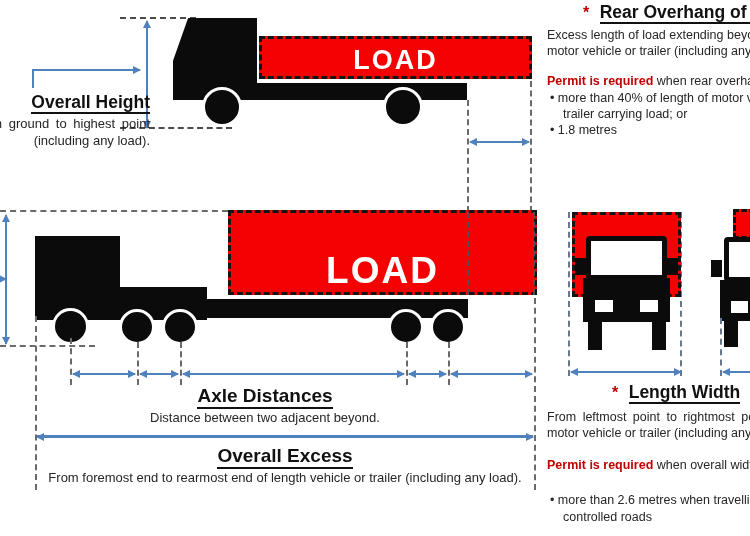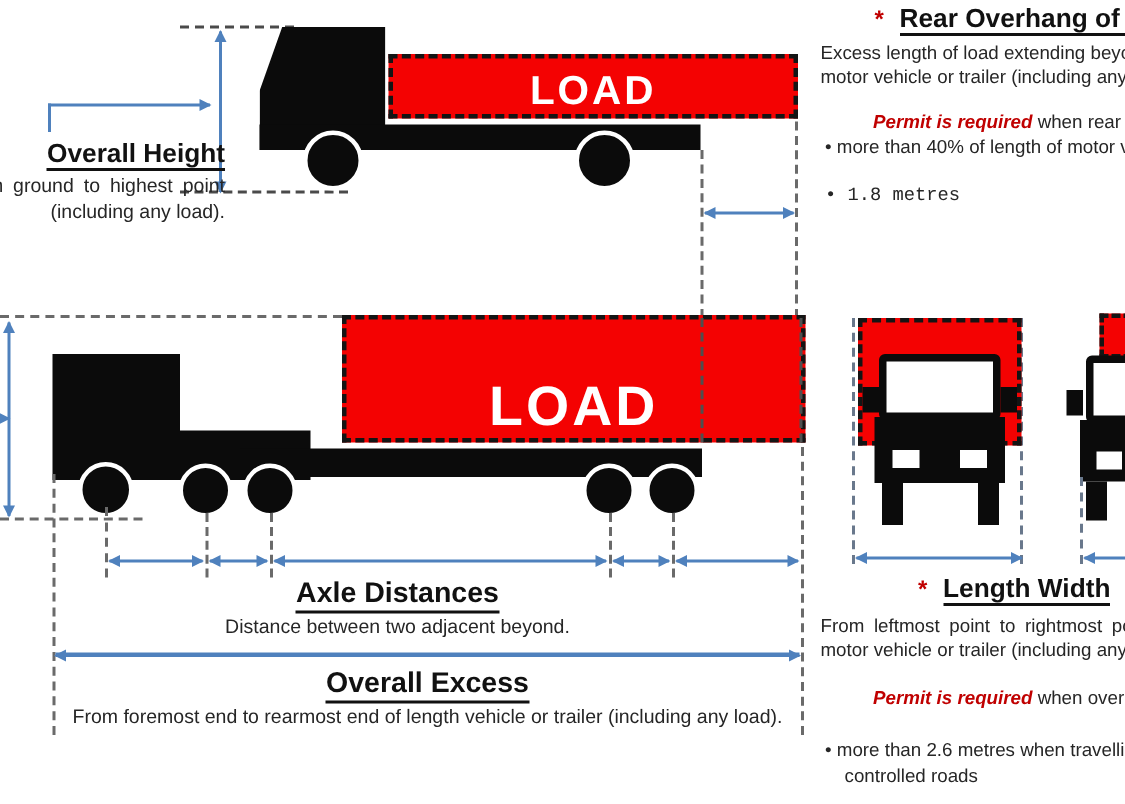--- a/index.html
+++ b/index.html
@@ -41,21 +41,21 @@
 
   
   .title-u{font-weight:bold;color:#111;border-bottom:2px solid #111;padding-bottom:0px;display:inline-block;line-height:1.1;}
   .big-h{font-size:19px;}
   .med-h{font-size:17.5px;}
   .center{text-align:center;}
   .small{font-size:13px;color:#262626;}
   .rc{font-size:12.5px;color:#262626;white-space:nowrap;position:absolute;}
   .just{word-spacing:3px;}
   .ast{color:#c00000;font-weight:bold;font-size:16px;margin-right:6px;}
-  .permit-lead{color:#c00000;font-weight:bold;font-style:italic;margin-left:35px;}
+  .permit-lead{color:#c00000;font-weight:bold;}
   .nw{white-space:nowrap;}
   .rblock{position:absolute;right:600px;text-align:right;}
 </style>
 </head>
 <body>
 
 <div id="stage">
 
   <div class="dh dark" style="left:120px;top:17px;width:76px;"></div>
   <div class="dh dark" style="left:120px;top:127px;width:112px;"></div>
@@ -151,21 +151,22 @@
   <div class="abs nw" style="left:583px;top:3px;">
     <span class="ast">*</span>
     <span class="title-u med-h">Rear Overhang of Load</span>
   </div>
   <div class="rc" style="left:547px;top:28px;">Excess length of load extending beyond rear of</div>
   <div class="rc" style="left:547px;top:44px;">motor vehicle or trailer (including any load).</div>
   <div class="rc" style="left:547px;top:74px;">
     <span class="permit-lead">Permit is required</span><span> when rear overhang of load is:</span>
   </div>
   <div class="rc" style="left:550px;top:91px;">• more than 40% of length of motor vehicle or</div>
-  <div class="rc" style="left:550px;top:123px;font-family:Liberation Mono, monospace;">• 1.8 metres</div>
+  <div class="rc" style="left:563px;top:107px;">trailer carrying load; or</div>
+  <div class="rc" style="left:550px;top:123px;">• 1.8 metres</div>
 
   <div class="abs nw" style="left:612px;top:383px;">
     <span class="ast">*</span>
     <span class="title-u med-h">Length Width</span>
   </div>
   <div class="rc just" style="left:547px;top:410px;">From leftmost point to rightmost point of</div>
   <div class="rc" style="left:547px;top:426px;">motor vehicle or trailer (including any load).</div>
   <div class="rc" style="left:547px;top:458px;">
     <span class="permit-lead">Permit is required</span><span> when overall width is:</span>
   </div>

